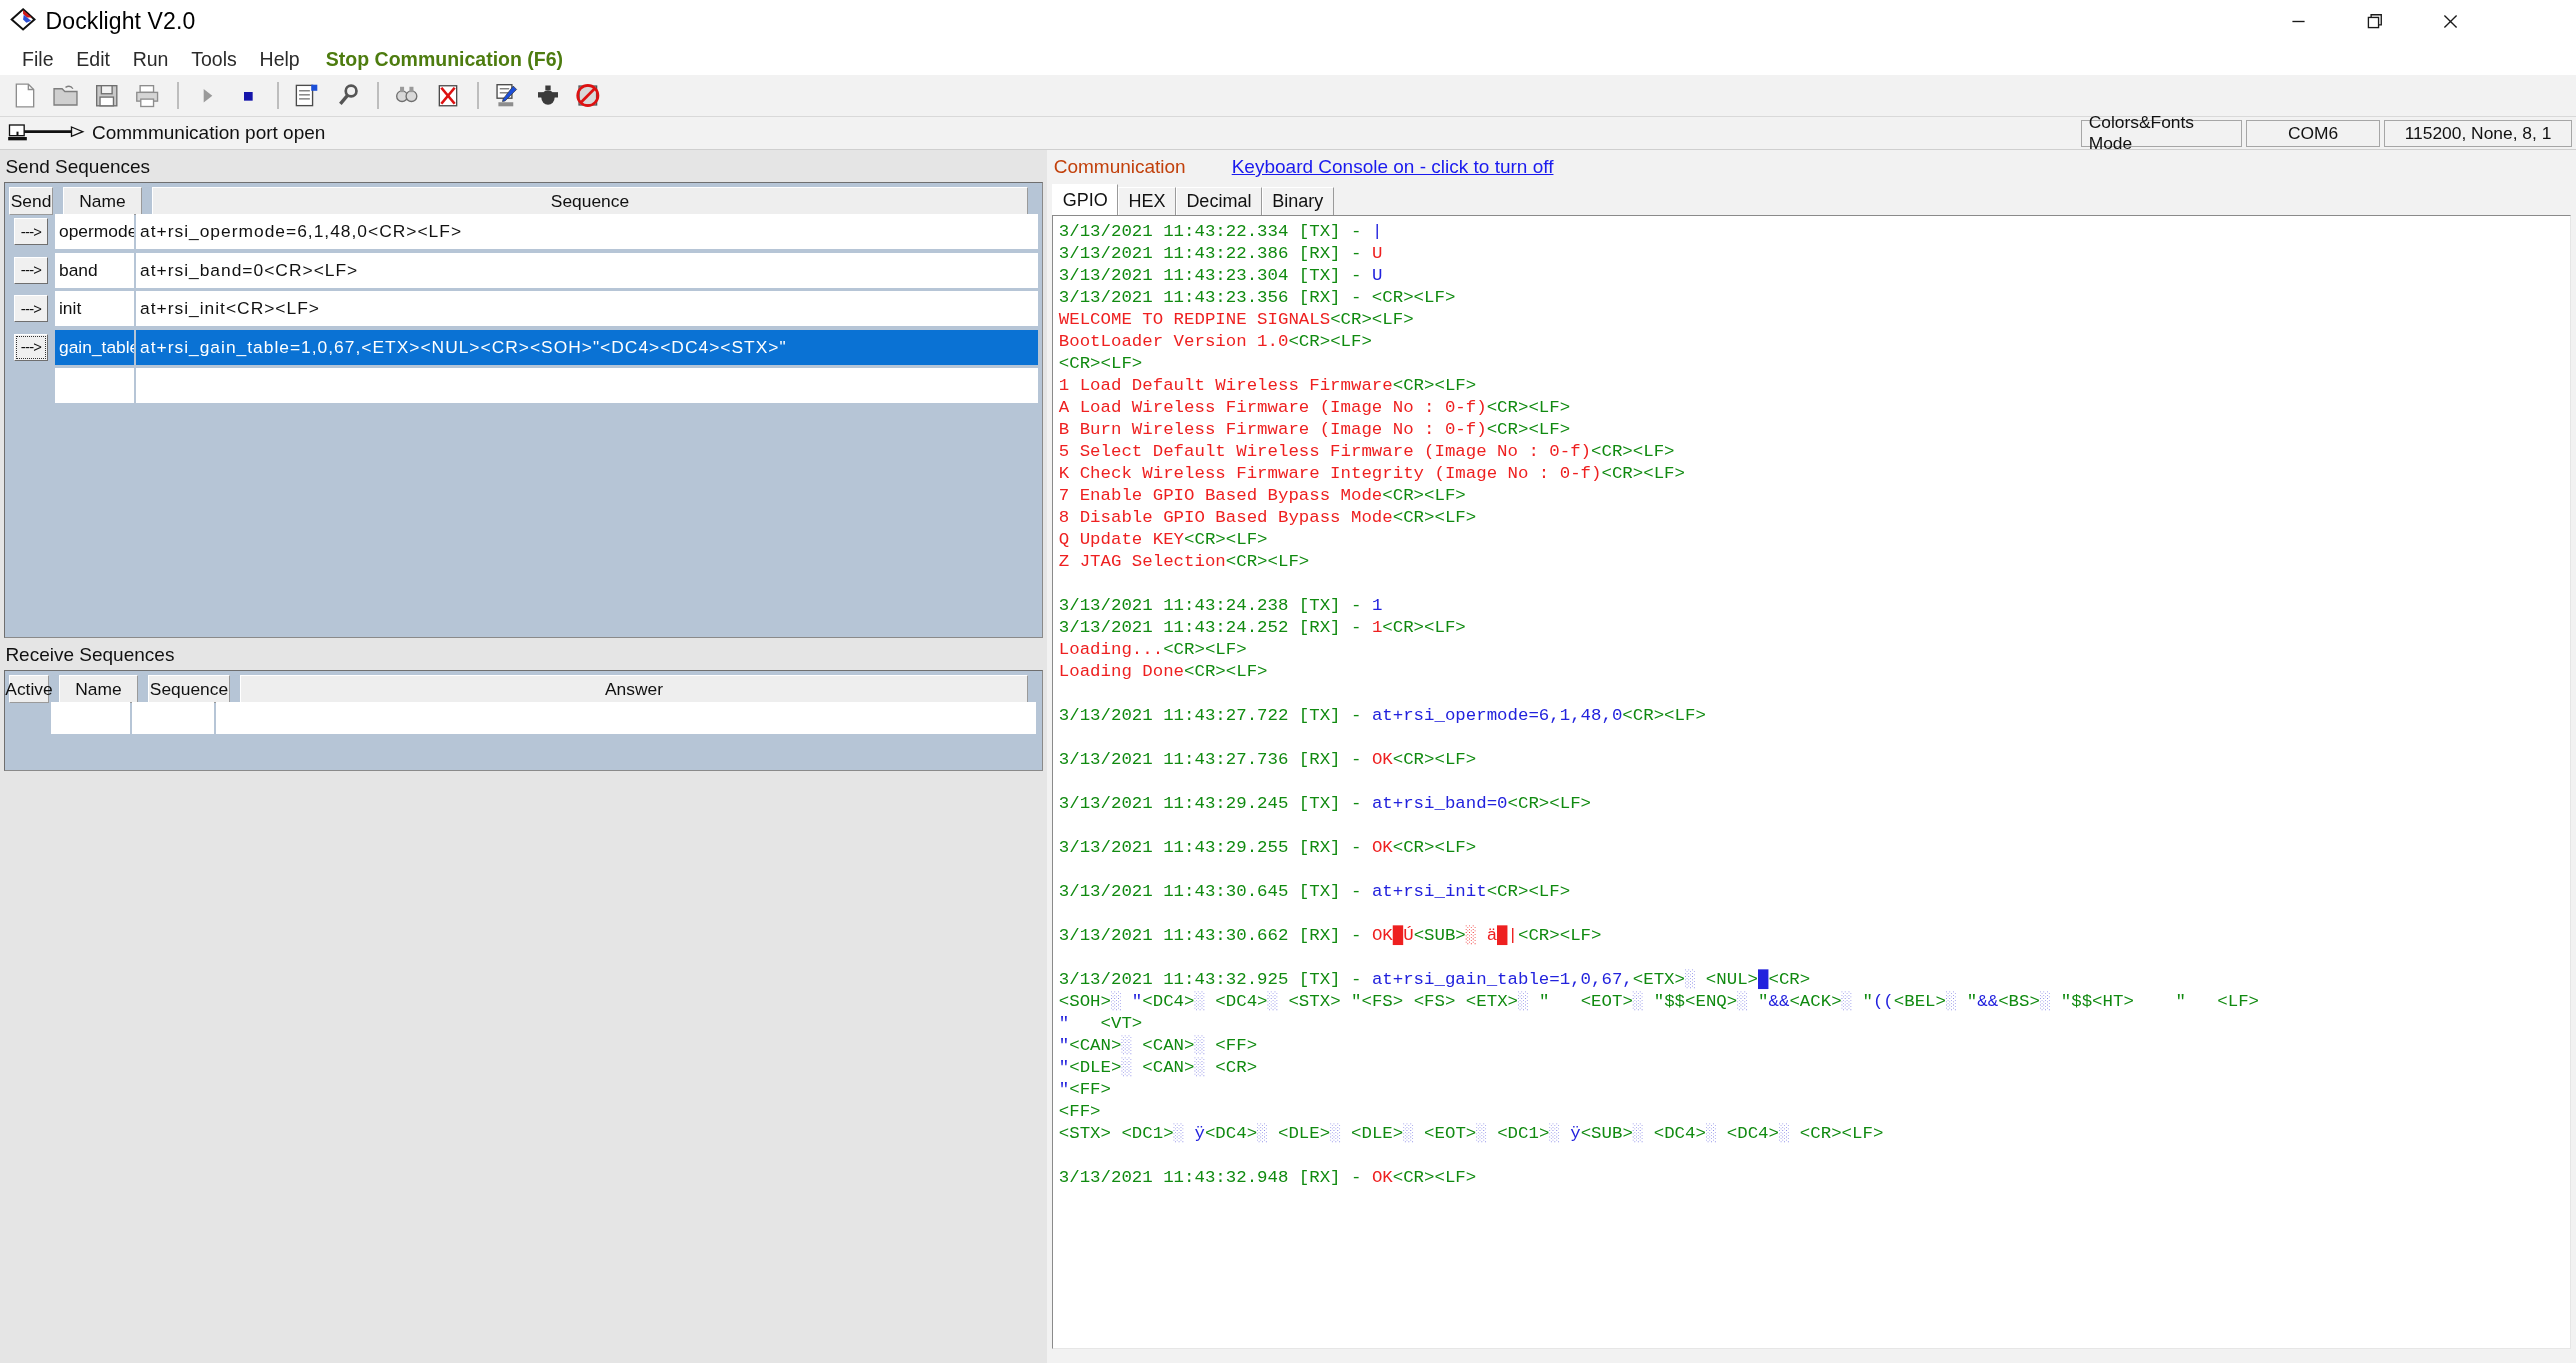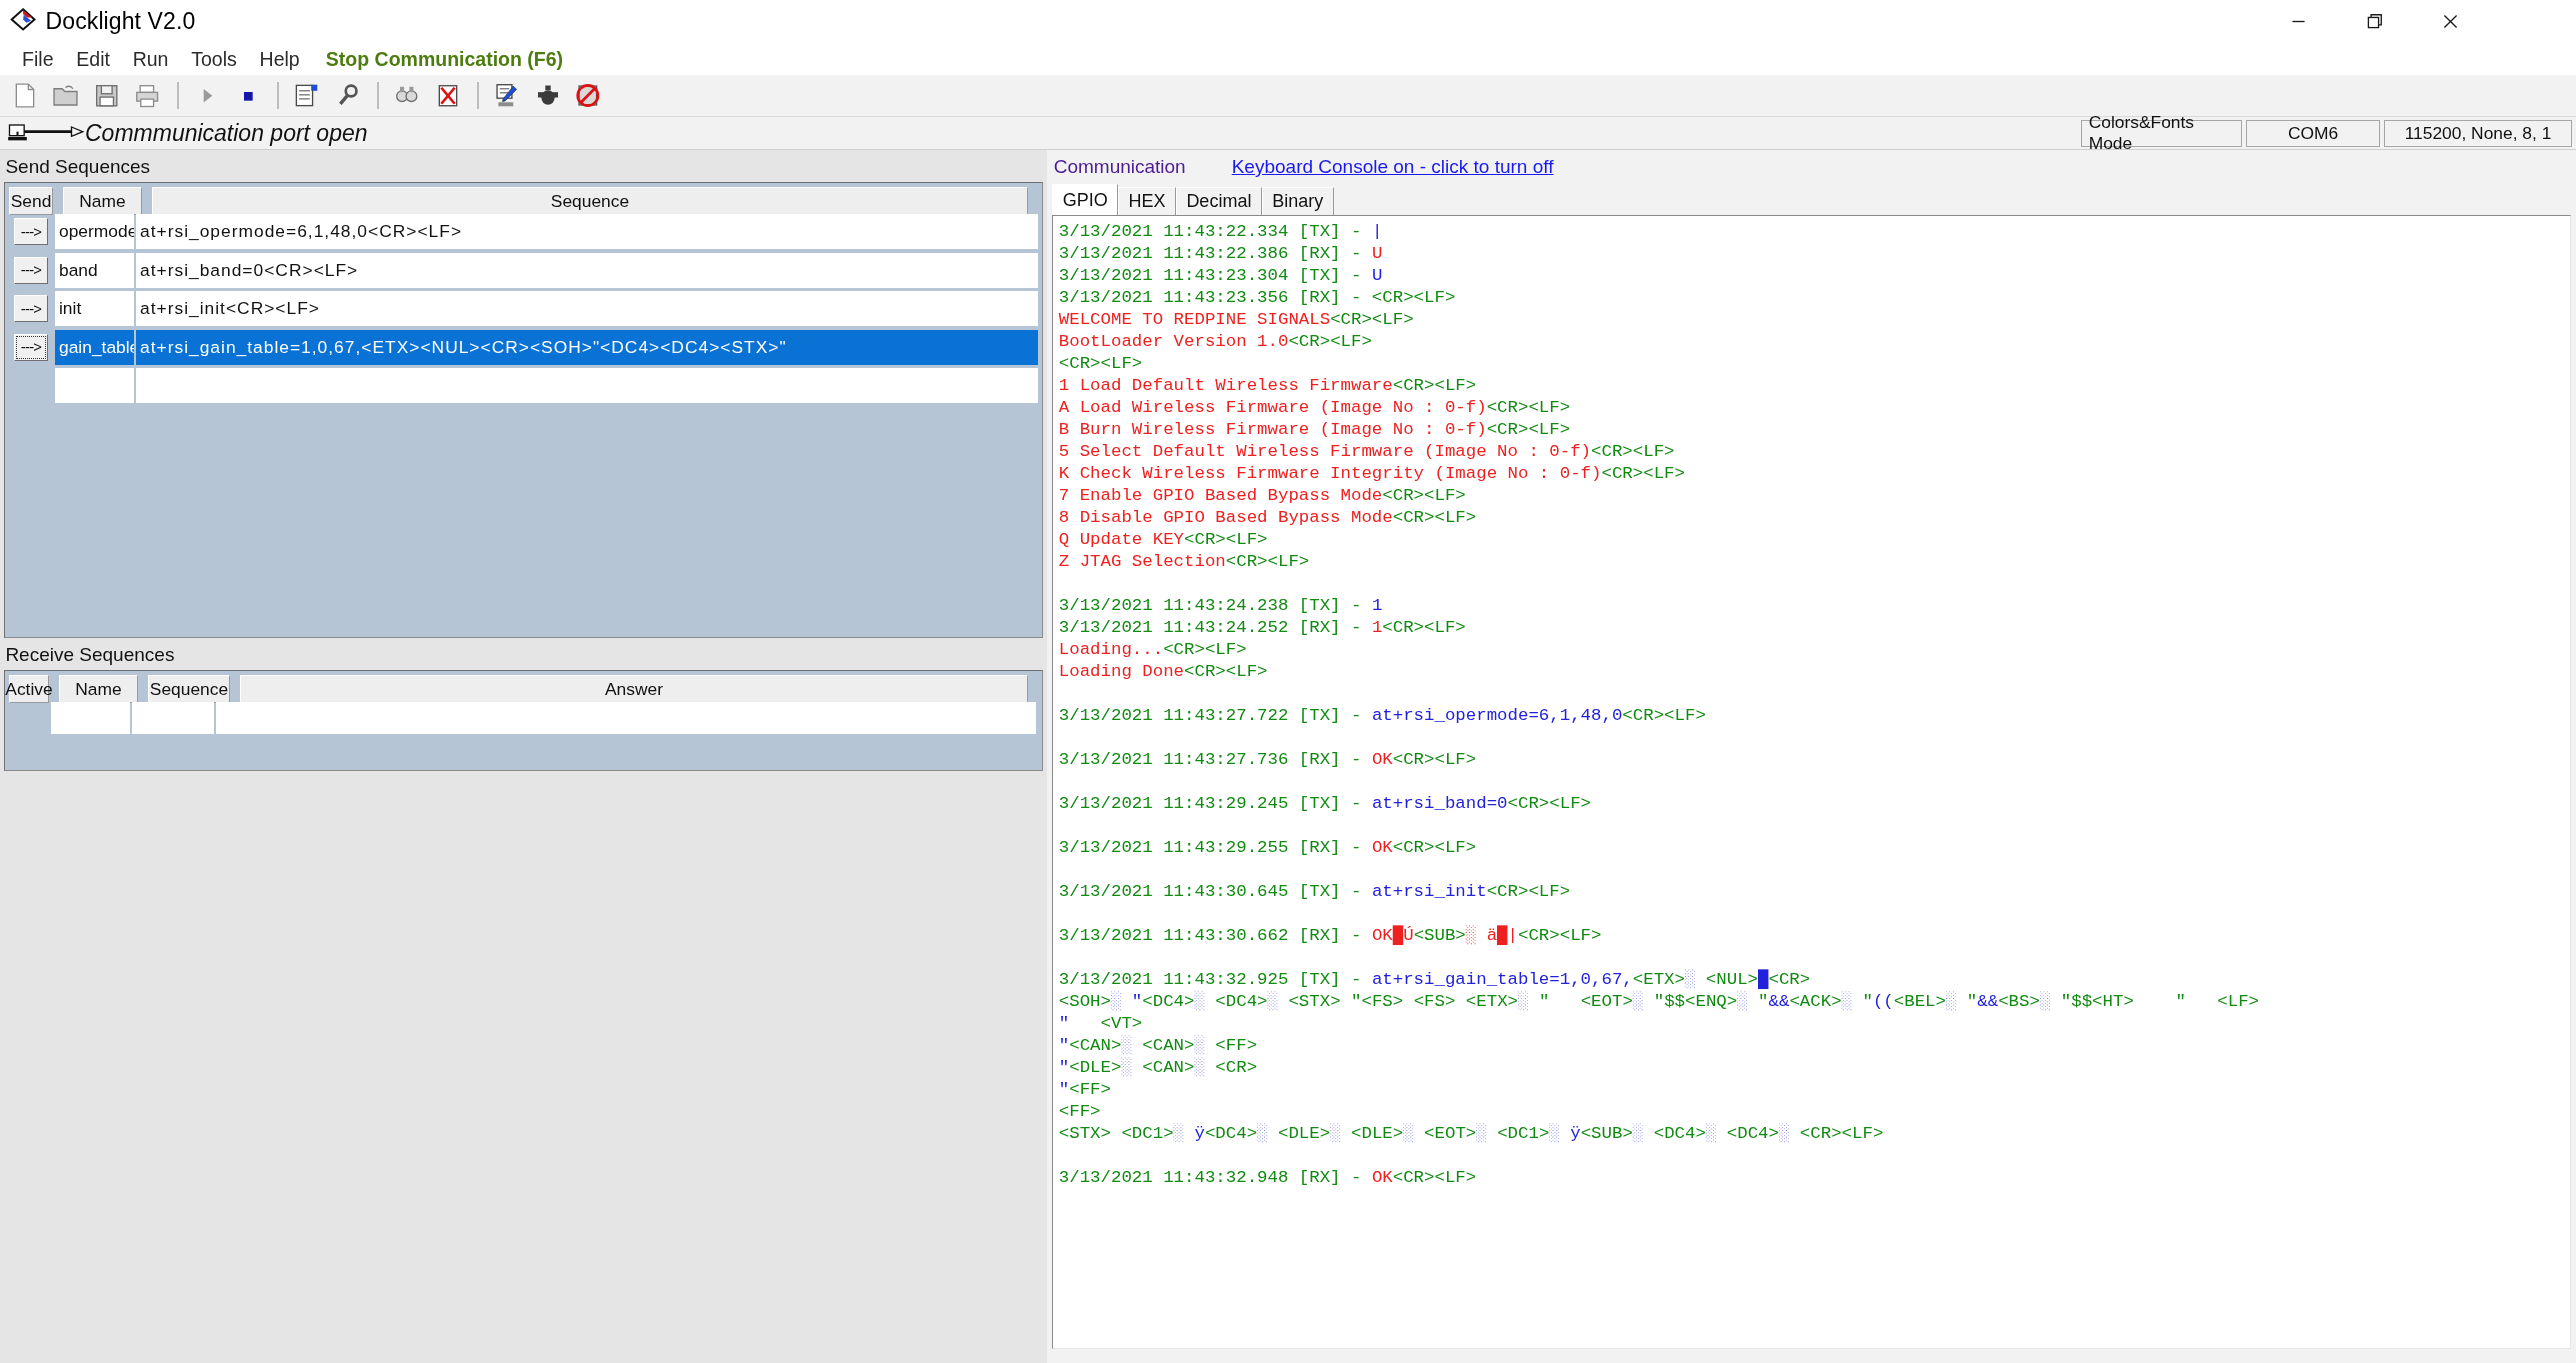--- a/index.html
+++ b/index.html
@@ -58,21 +58,21 @@
   }
   .tb-sep { width: 2px; height: 27px; background: #bdbdbd; margin: 0 8px; }
 
   
   .statusstrip {
     position: absolute; left: 0; top: 117px; width: 2576px; height: 33px;
     background: #f2f2f2; border-bottom: 0.7px solid #cfcfcf;
     display: flex; align-items: center;
   }
   .port-icon { width: 77px; height: 24px; margin-left: 8px; position: relative; flex: 0 0 auto;}
-  .status-text { font-size: 23px; color: #111; margin-left: 0; font-style: italic; }
+  .status-text { font-size: 19px; color: #111; margin-left: 7px; }
   .status-fields { position: absolute; right: 4px; top: 2.7px; display: flex; height: 16px; }
   .sfield {
     border: 1.3px solid #a6a6a6; background: #f2f2f2; height: 27px;
     display: flex; align-items: center; justify-content: center;
     font-size: 17.4px; color: #111; margin-left: 4px; padding: 0 6.7px;
   }
 
   
   .left-pane {
     position: absolute; left: 0; top: 150px; width: 1047px; height: 1213px;
@@ -134,21 +134,21 @@
   .rrow { display: flex; height: 32px; padding: 0 4px; margin-top: 3.4px; }
   .rrow > div { background: #ffffff; margin-right: 2px; }
   .rrow .sp { background: transparent; }
 
   
   .right-pane {
     position: absolute; left: 1047px; top: 150px; width: 1529px; height: 1213px;
     background: #f2f2f2;
   }
   .comm-head { display: flex; align-items: center; height: 34px; padding-left: 6.7px; }
-  .comm-title { font-size: 19px; color: #4c1d95; }
+  .comm-title { font-size: 19px; color: #c2410c; }
   .kbd-link {
     font-size: 19px; color: #1a1aee; text-decoration: underline; margin-left: 46px;
   }
   .tabs { display: flex; align-items: flex-end; height: 31px; padding-left: 5.4px; }
   .tab {
     height: 28px; padding: 0 9.4px; font-size: 18px; color: #111;
     background: #f2f2f2; border: 1.3px solid #ffffff;
     border-right-color: #9a9a9a; border-bottom: none;
     display: flex; align-items: center;
   }

